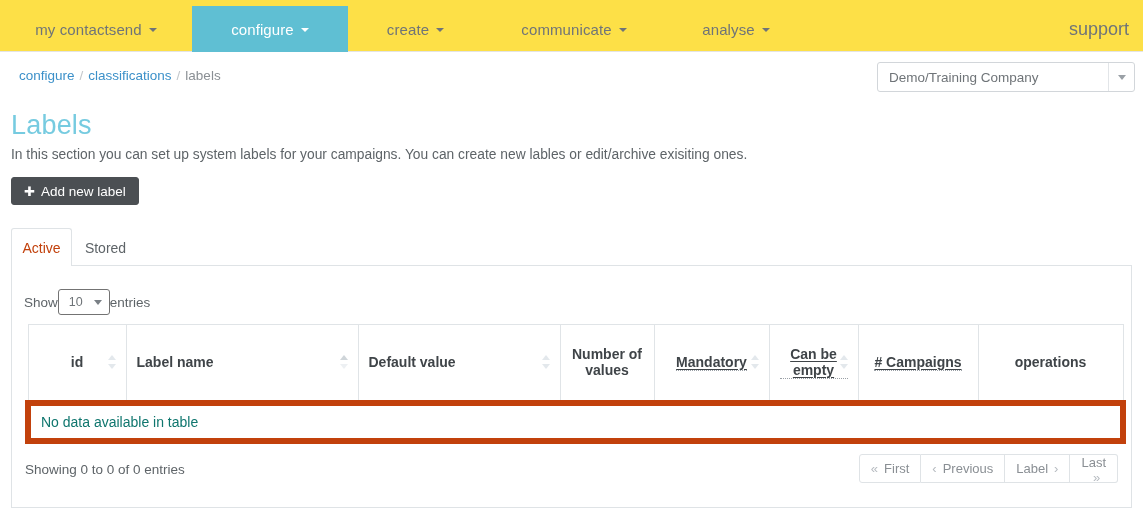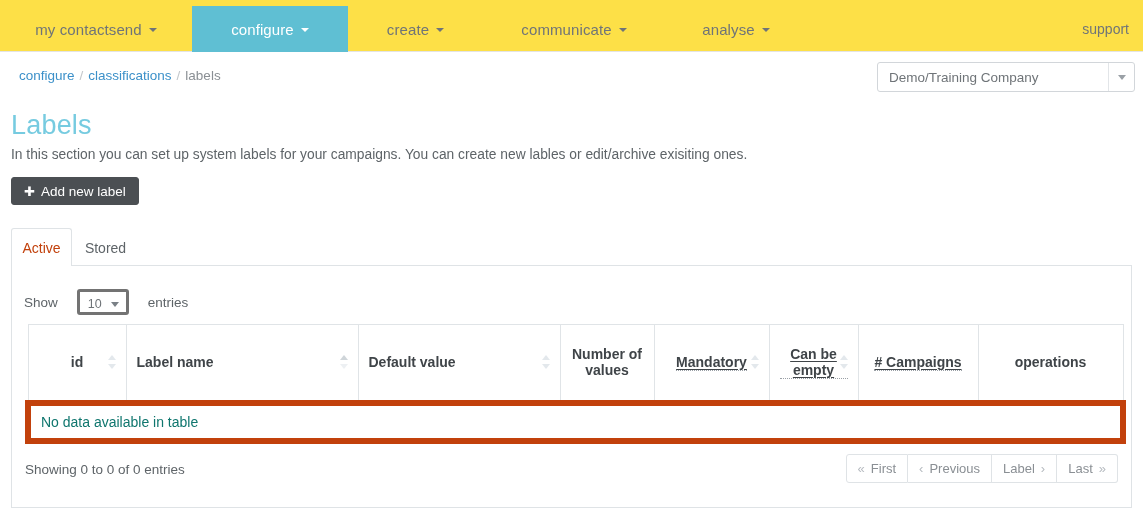--- a/index.html
+++ b/index.html
@@ -39,21 +39,21 @@
     display: inline-block; margin-left: 7px;
     width: 0; height: 0;
     border-left: 4px solid transparent;
     border-right: 4px solid transparent;
     border-top: 4px solid currentColor;
     position: relative; top: 1px;
   }
   .navsupport {
     position: absolute; top: 6px; right: 0; height: 46px;
     display: flex; align-items: center; padding-right: 14px;
-    font-size: 14px; color: #6f7478; cursor: pointer;
+    font-size: 18px; color: #6f7478; cursor: pointer;
   }
 
   
   .crumbrow {
     position: absolute; top: 62px; left: 0;
     width: 1143px; height: 34px;
   }
   .crumbs {
     position: absolute; left: 19px; top: 6px;
     font-size: 13.5px; color: #8a8f94;
@@ -132,23 +132,23 @@
     border: 1px solid #dfe3e6; border-top: none;
     background: #fff;
   }
 
   .showrow {
     position: absolute; left: 12px; top: 23px;
     display: flex; align-items: center;
     font-size: 13.5px; color: #5e6468;
   }
   .showrow .lenbox {
-    margin: 0 19px;
+    margin: 0 0;
     width: 52px; height: 26px;
-    border: 3px solid #737373; border-radius: 3px;
+    border: 1px solid #737373; border-radius: 3px;
     background: #fff; position: relative; cursor: pointer;
   }
   .showrow .lenbox span {
     position: absolute; left: 0; right: 16px; top: 0; height: 24px;
     display: flex; align-items: center; justify-content: center;
     font-size: 12.5px; color: #6f7478;
   }
   .showrow .lenbox s {
     position: absolute; right: 7px; top: 10px;
     width: 0; height: 0; display: block;
@@ -219,21 +219,21 @@
     height: 29px; padding: 0 11px;
     border: 1px solid #dfe3e6; border-left-width: 0;
     background: #fff; color: #8a8f94; font-size: 13px;
     display: flex; align-items: center; cursor: pointer;
     white-space: nowrap;
   }
   .pager .pbtn:first-child {
     border-left-width: 1px;
     border-radius: 3px 0 0 3px;
   }
-  .pager .pbtn:last-child { border-radius: 0 3px 3px 0; }
+  .pager .pbtn:last-child { border-radius: 0 3px 3px 0; flex-direction: column; }
   .pager .pbtn .ch { color: #b6bbc0; }
   .pager .pbtn .ch.lead { margin-right: 6px; }
   .pager .pbtn .ch.trail { margin-left: 6px; }
 </style>
 </head>
 <body>
 
 <div class="colorstrip" id="colorstrip">
     <i style="left: 0px; width: 192px; background: rgb(18, 114, 184);"></i>
     <i style="left: 192px; width: 156px; background: rgb(98, 192, 212);"></i>

